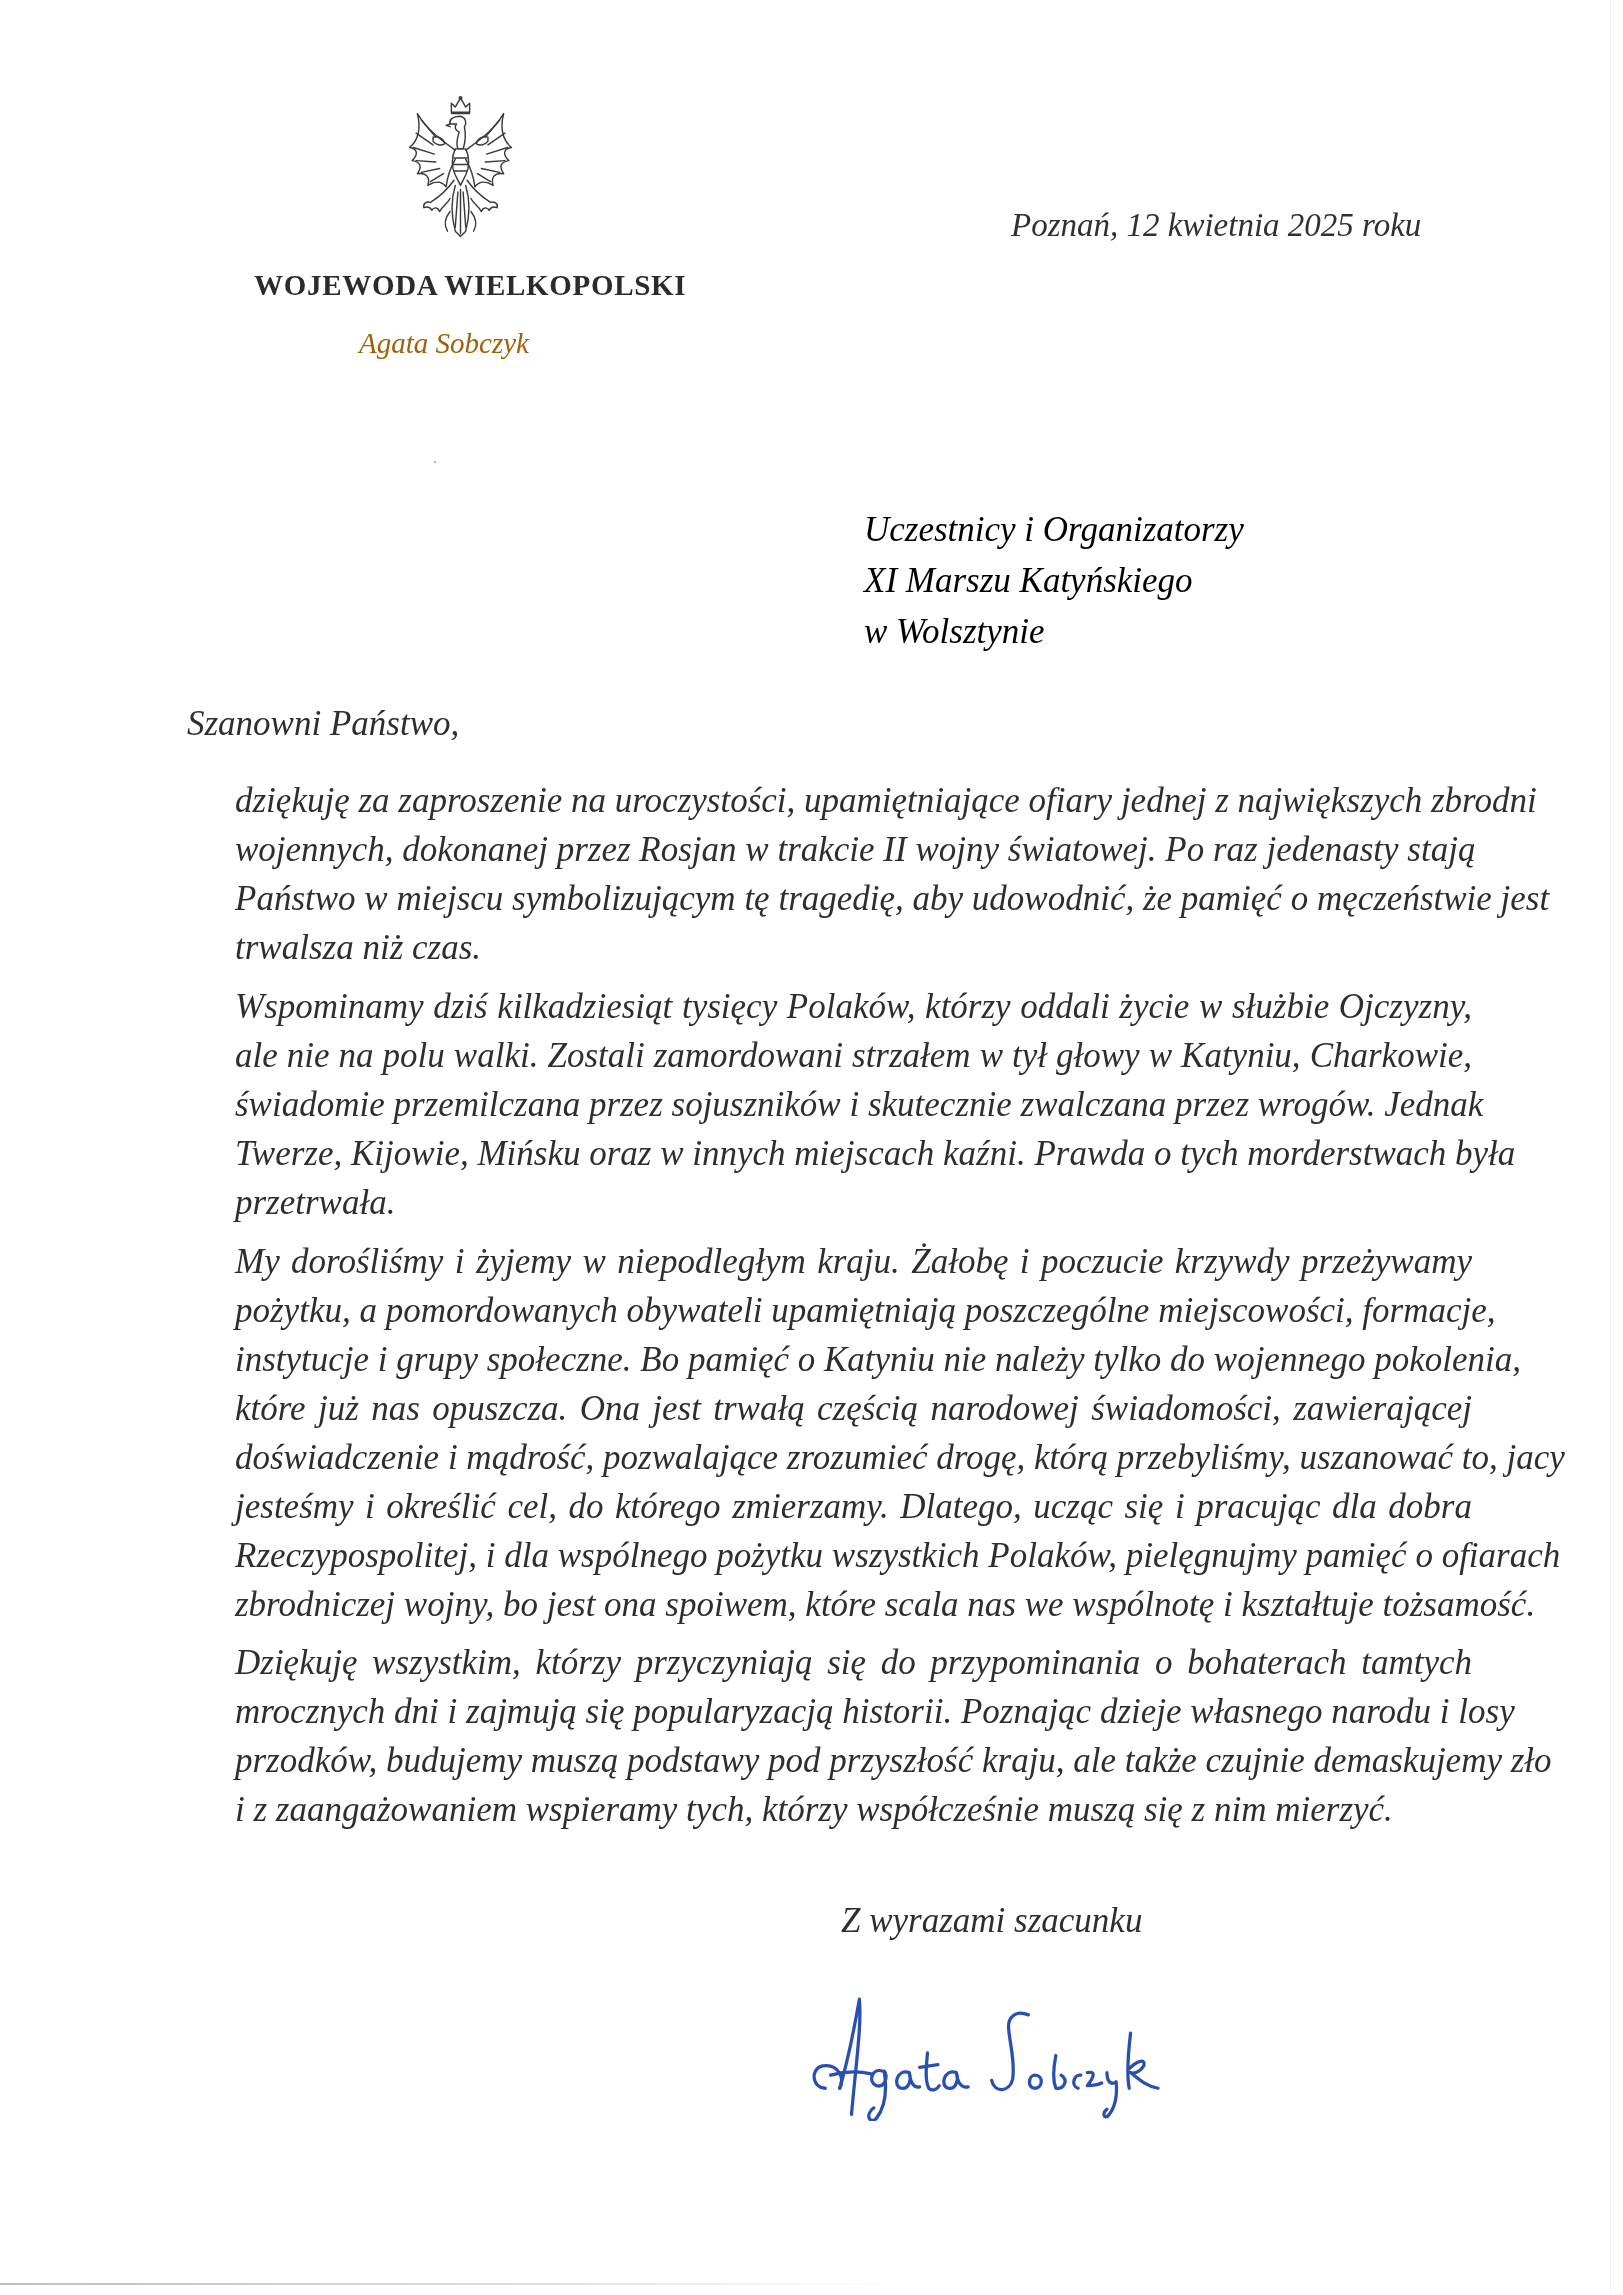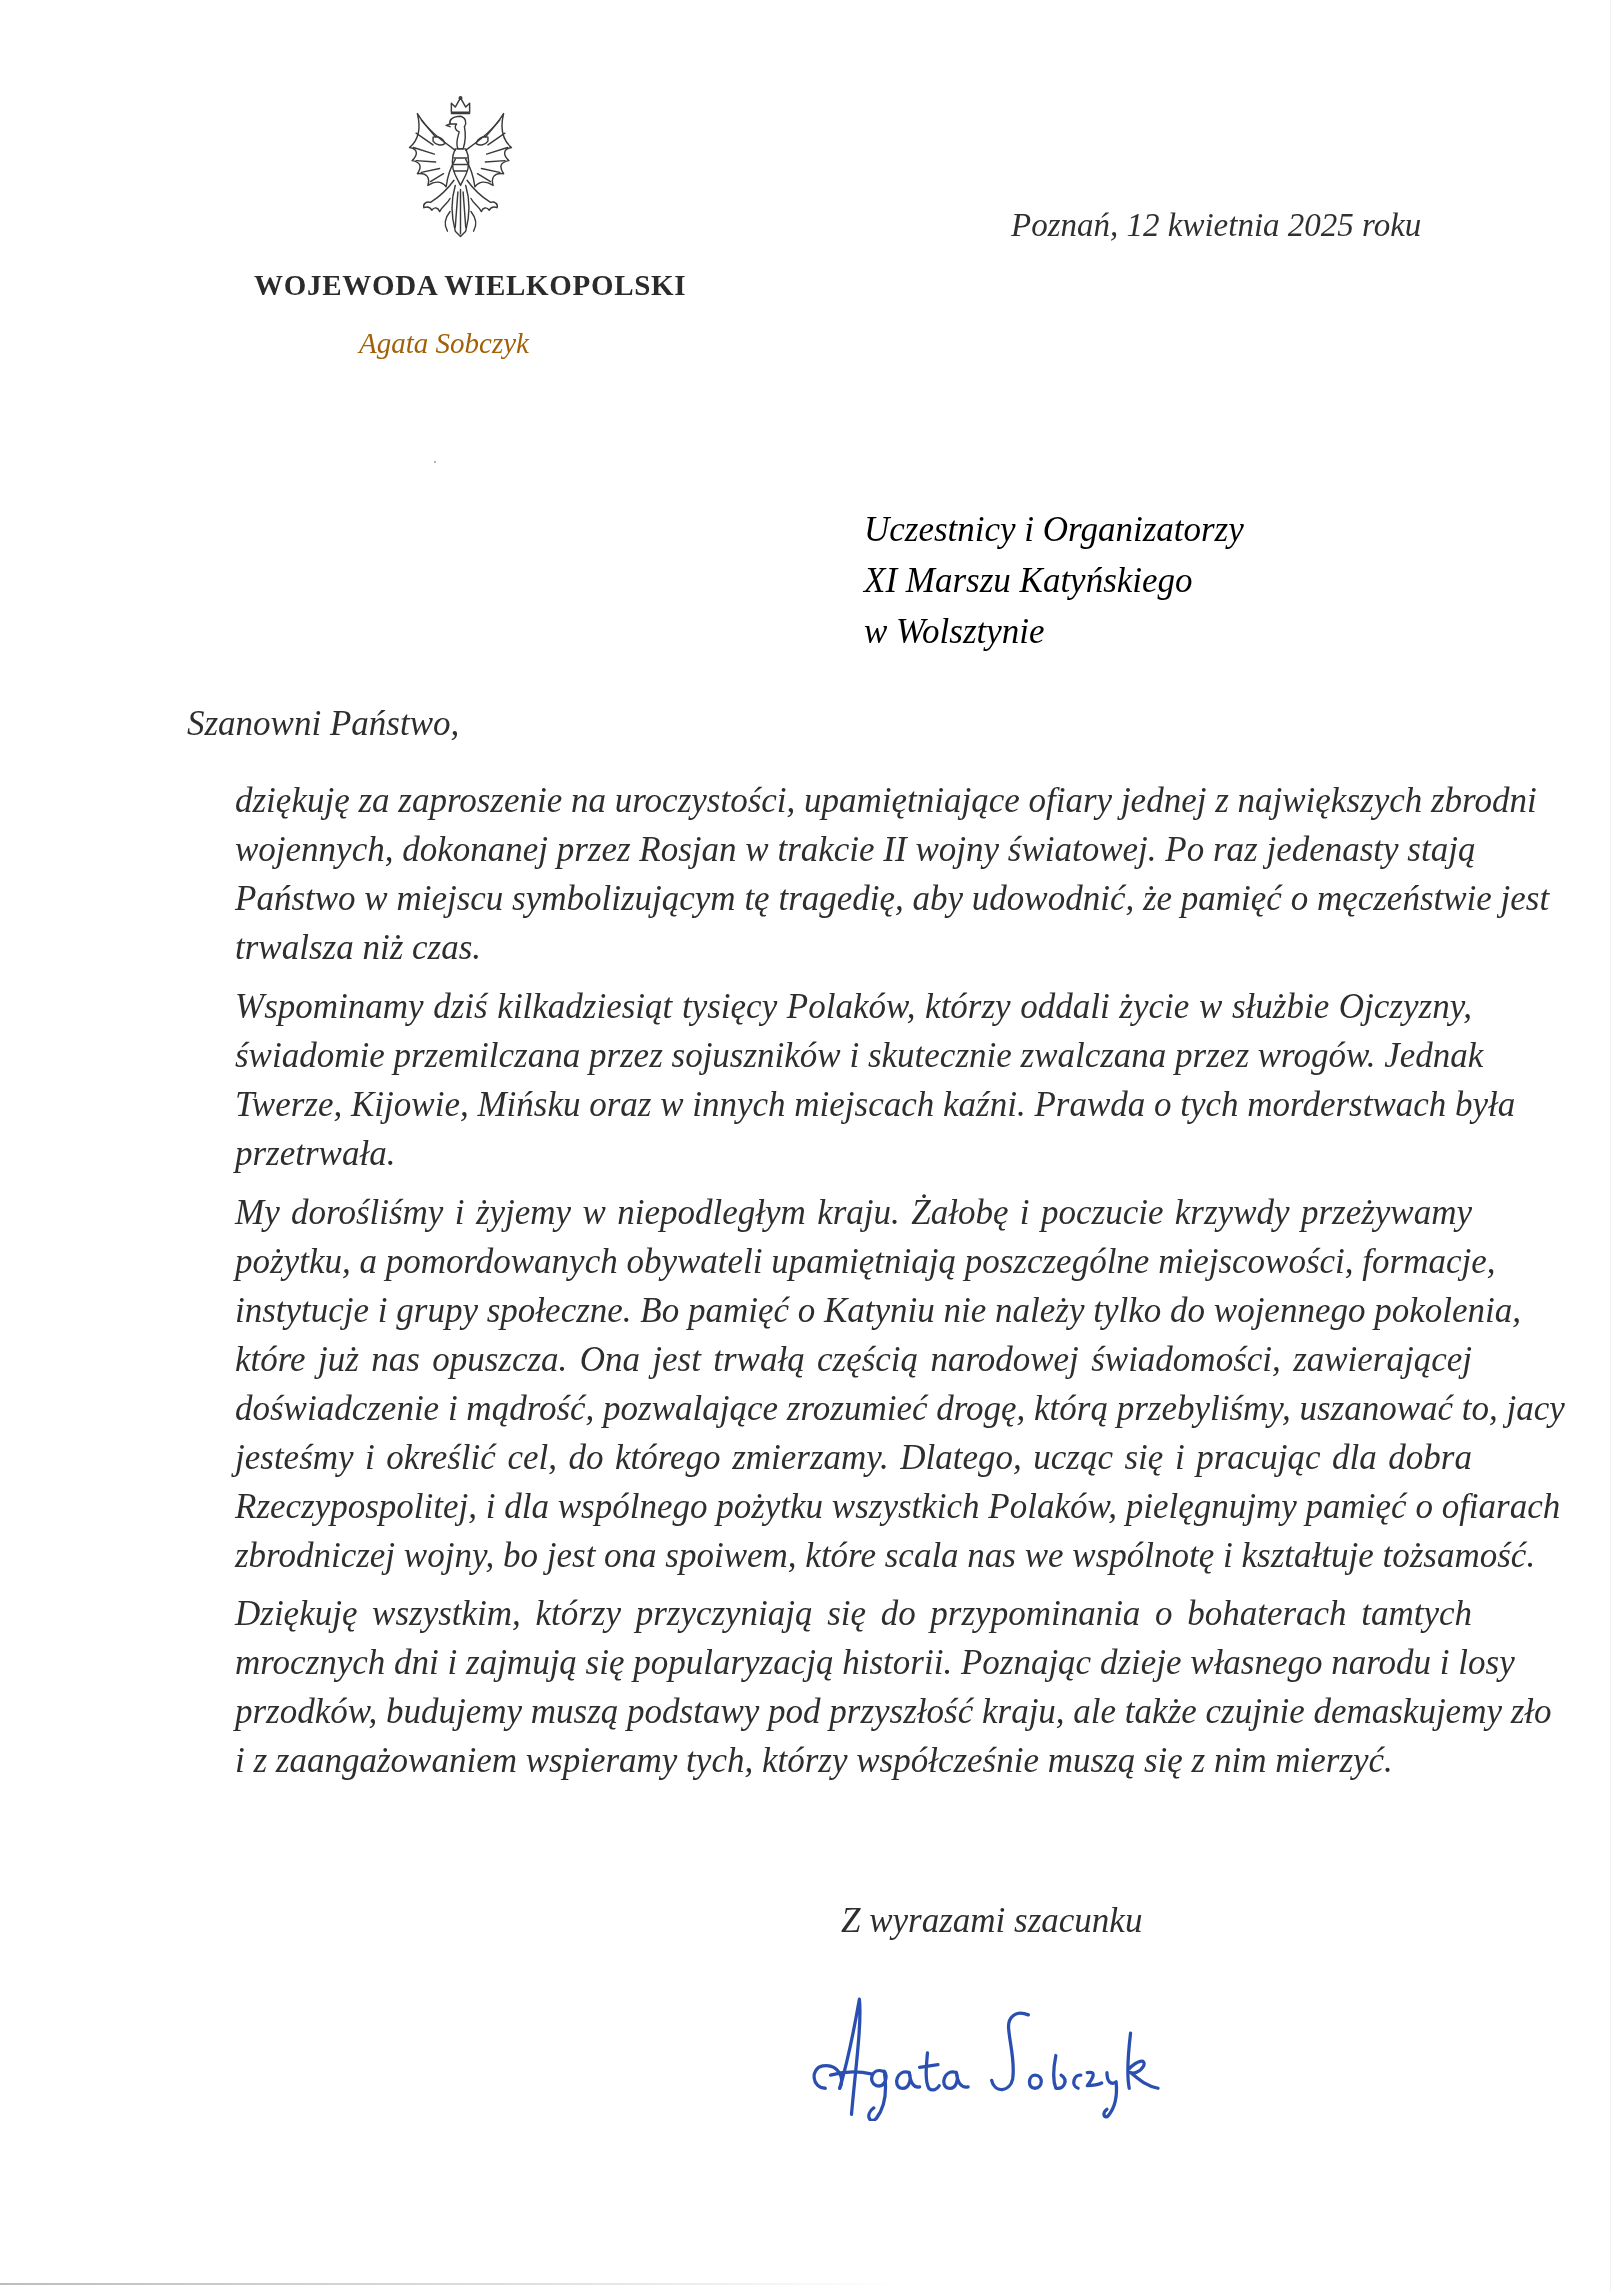--- a/index.html
+++ b/index.html
@@ -83,20 +83,21 @@
 
   <div class="body serif">
     <p>
       <span class="line">dziękuję za zaproszenie na uroczystości, upamiętniające ofiary jednej z największych zbrodni</span>
       <span class="line">wojennych, dokonanej przez Rosjan w trakcie II wojny światowej. Po raz jedenasty stają</span>
       <span class="line">Państwo w miejscu symbolizującym tę tragedię, aby udowodnić, że pamięć o męczeństwie jest</span>
       <span class="line last">trwalsza niż czas.</span>
     </p>
     <p>
       <span class="line">Wspominamy dziś kilkadziesiąt tysięcy Polaków, którzy oddali życie w służbie Ojczyzny,</span>
+      <span class="line">ale nie na polu walki. Zostali zamordowani strzałem w tył głowy w Katyniu, Charkowie,</span>
       <span class="line">świadomie przemilczana przez sojuszników i skutecznie zwalczana przez wrogów. Jednak</span>
       <span class="line">Twerze, Kijowie, Mińsku oraz w innych miejscach kaźni. Prawda o tych morderstwach była</span>
       <span class="line last">przetrwała.</span>
     </p>
     <p>
       <span class="line">My dorośliśmy i żyjemy w niepodległym kraju. Żałobę i poczucie krzywdy przeżywamy</span>
       <span class="line">pożytku, a pomordowanych obywateli upamiętniają poszczególne miejscowości, formacje,</span>
       <span class="line">instytucje i grupy społeczne. Bo pamięć o Katyniu nie należy tylko do wojennego pokolenia,</span>
       <span class="line">które już nas opuszcza. Ona jest trwałą częścią narodowej świadomości, zawierającej</span>
       <span class="line">doświadczenie i mądrość, pozwalające zrozumieć drogę, którą przebyliśmy, uszanować to, jacy</span>

